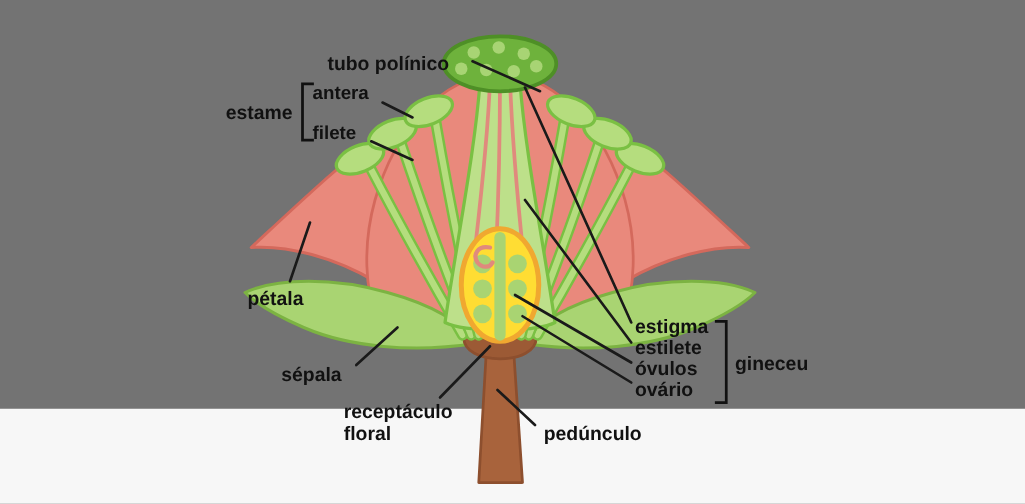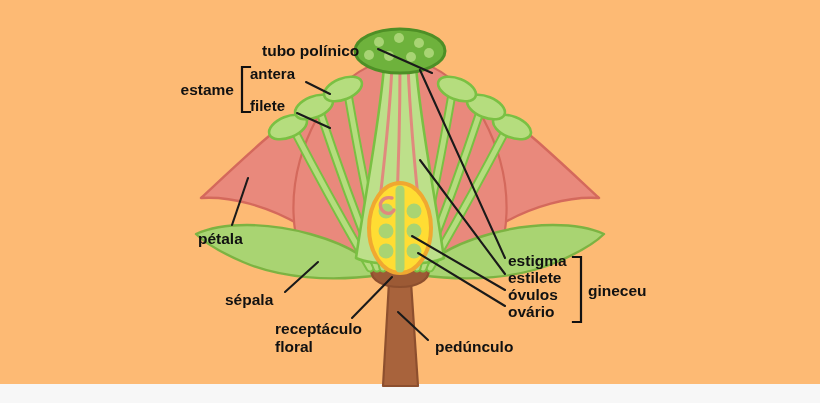--- a/index.html
+++ b/index.html
@@ -2,21 +2,21 @@
 <html><head>
 <meta charset="utf-8">
 <style>
   html,body{margin:0;padding:0;}
   body{
     width:820px;height:403px;
     background:#f7f7f7;
     font-family:"Liberation Sans",sans-serif;
     overflow:hidden;
   }
-  #stage{position:relative;width:820px;height:384px;background:#fdba74;}
+  #stage{position:relative;width:820px;height:327px;background:#737373;}
   svg{display:block;}
   .lbl{
     font-family:"Liberation Sans",sans-serif;
     font-weight:bold;
     font-size:15.5px;
     fill:#111111;
   }
   .lbl-sub{
     font-family:"Liberation Sans",sans-serif;
     font-weight:bold;

